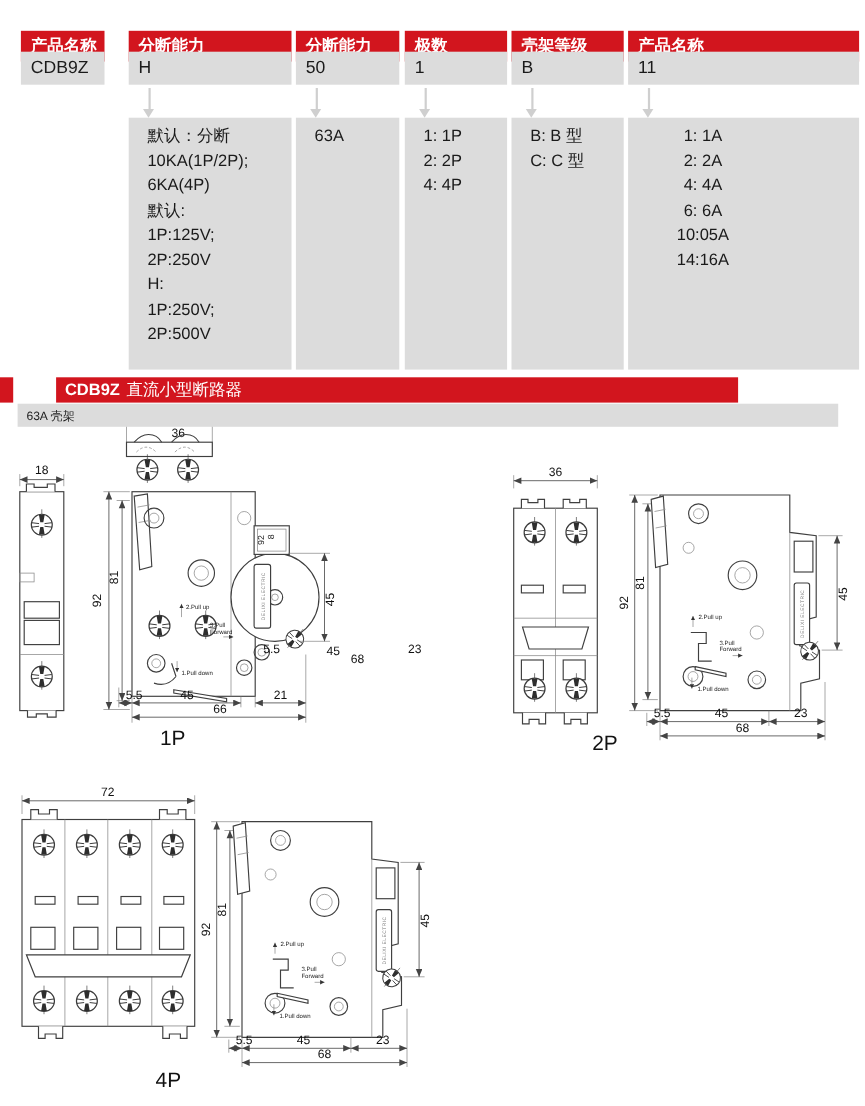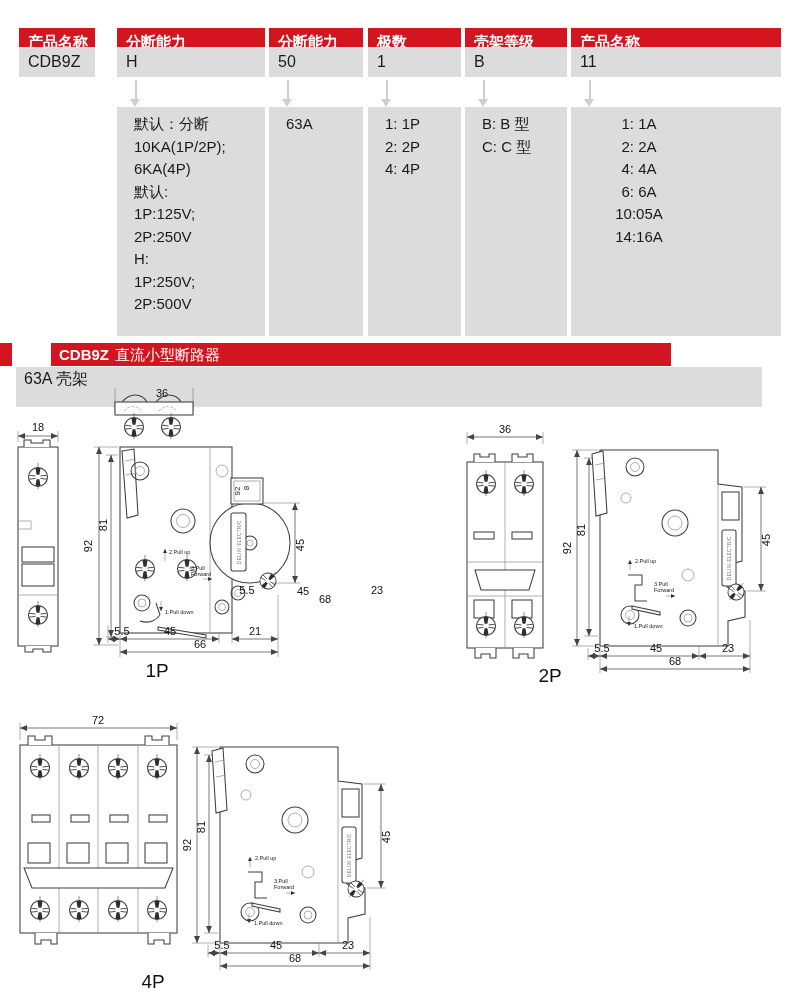--- a/index.html
+++ b/index.html
@@ -19,22 +19,22 @@
   .detail{position:absolute;left:0;right:0;top:91px;height:229px;background:#dcdcdc;
       font-size:15px;line-height:22.5px;padding:6px 0 0 17px;box-sizing:border-box;white-space:nowrap;}
   .detail.two{display:flex;text-align:center;}
   .detail .sub{min-width:102px;}
 
   
   .stub{position:absolute;left:0;top:343px;width:12px;height:23px;background:#d2151e;}
   .banner{position:absolute;left:16px;top:343px;width:620px;height:23px;background:#d2151e;
       color:#fff;font-size:15px;line-height:23px;padding-left:8px;box-sizing:border-box;margin-left:35px;}
   .banner b{font-weight:bold;margin-right:6px;}
-  .subtitle{position:absolute;left:16px;top:367px;width:746px;height:40px;background:#dcdcdc;
-      font-size:16px;line-height:24px;padding-left:8px;box-sizing:border-box;}
+  .subtitle{position:absolute;left:16px;top:367px;width:746px;height:21px;background:#dcdcdc;
+      font-size:11px;line-height:24px;padding-left:8px;box-sizing:border-box;}
 
   
   svg.dwg{position:absolute;}
   .ln{stroke:#3f3f3f;stroke-width:1.05;fill:none;}
   .lt{stroke:#8d8d8d;stroke-width:0.7;fill:none;}
   .fw{fill:#fff;}
   .dim{stroke:#555;stroke-width:0.8;fill:none;}
   .ext{stroke:#7a7a7a;stroke-width:0.6;fill:none;}
   .dt{font-size:11px;fill:#111;text-anchor:middle;}
   .ds{font-size:8px;fill:#222;text-anchor:middle;}

